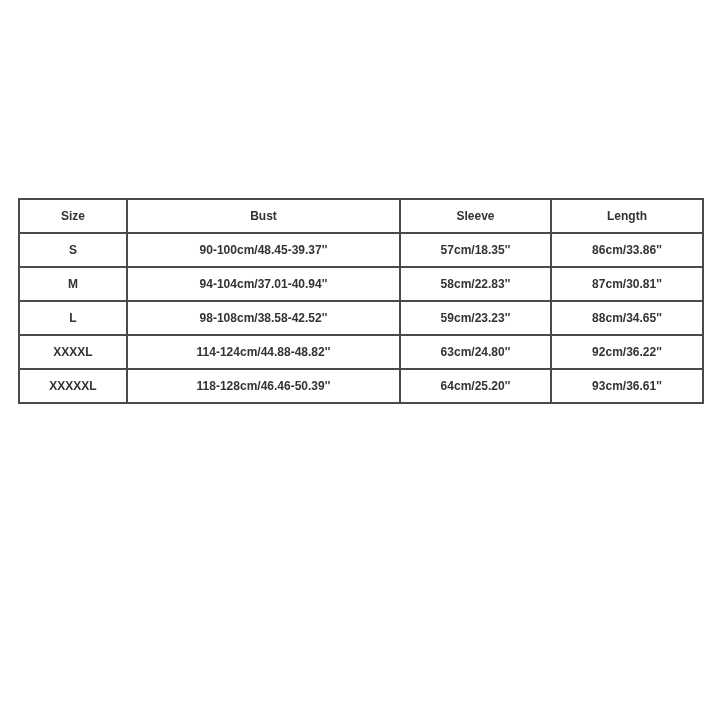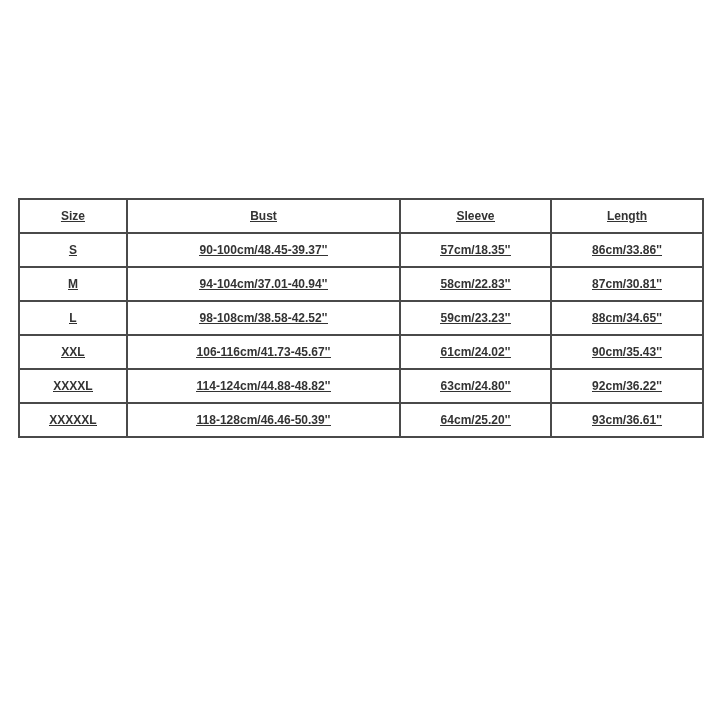--- a/index.html
+++ b/index.html
@@ -1,20 +1,20 @@
 <!DOCTYPE html>
 <html style="--border-color: #4a4a4a; --text-color: #333333; --bg-color: #ffffff;"><head>
 <meta charset="utf-8">
 <style>
   :root {
     --border-color: #4a4a4a;
     --text-color: #333333;
     --bg-color: #ffffff;
   }
-  * { box-sizing: border-box; text-decoration: underline; }
+  * { box-sizing: border-box; }
   html, body {
     margin: 0;
     padding: 0;
     background: var(--bg-color);
     font-family: "Liberation Sans", sans-serif;
   }
   .canvas {
     position: relative;
     width: 720px;
     height: 720px;
@@ -75,26 +75,20 @@
           <td>58cm/22.83''</td>
           <td>87cm/30.81''</td>
         </tr>
         <tr>
           <td>L</td>
           <td>98-108cm/38.58-42.52''</td>
           <td>59cm/23.23''</td>
           <td>88cm/34.65''</td>
         </tr>
         <tr>
-          <td>XXL</td>
-          <td>106-116cm/41.73-45.67''</td>
-          <td>61cm/24.02''</td>
-          <td>90cm/35.43''</td>
-        </tr>
-        <tr>
           <td>XXXXL</td>
           <td>114-124cm/44.88-48.82''</td>
           <td>63cm/24.80''</td>
           <td>92cm/36.22''</td>
         </tr>
         <tr>
           <td>XXXXXL</td>
           <td>118-128cm/46.46-50.39''</td>
           <td>64cm/25.20''</td>
           <td>93cm/36.61''</td>

